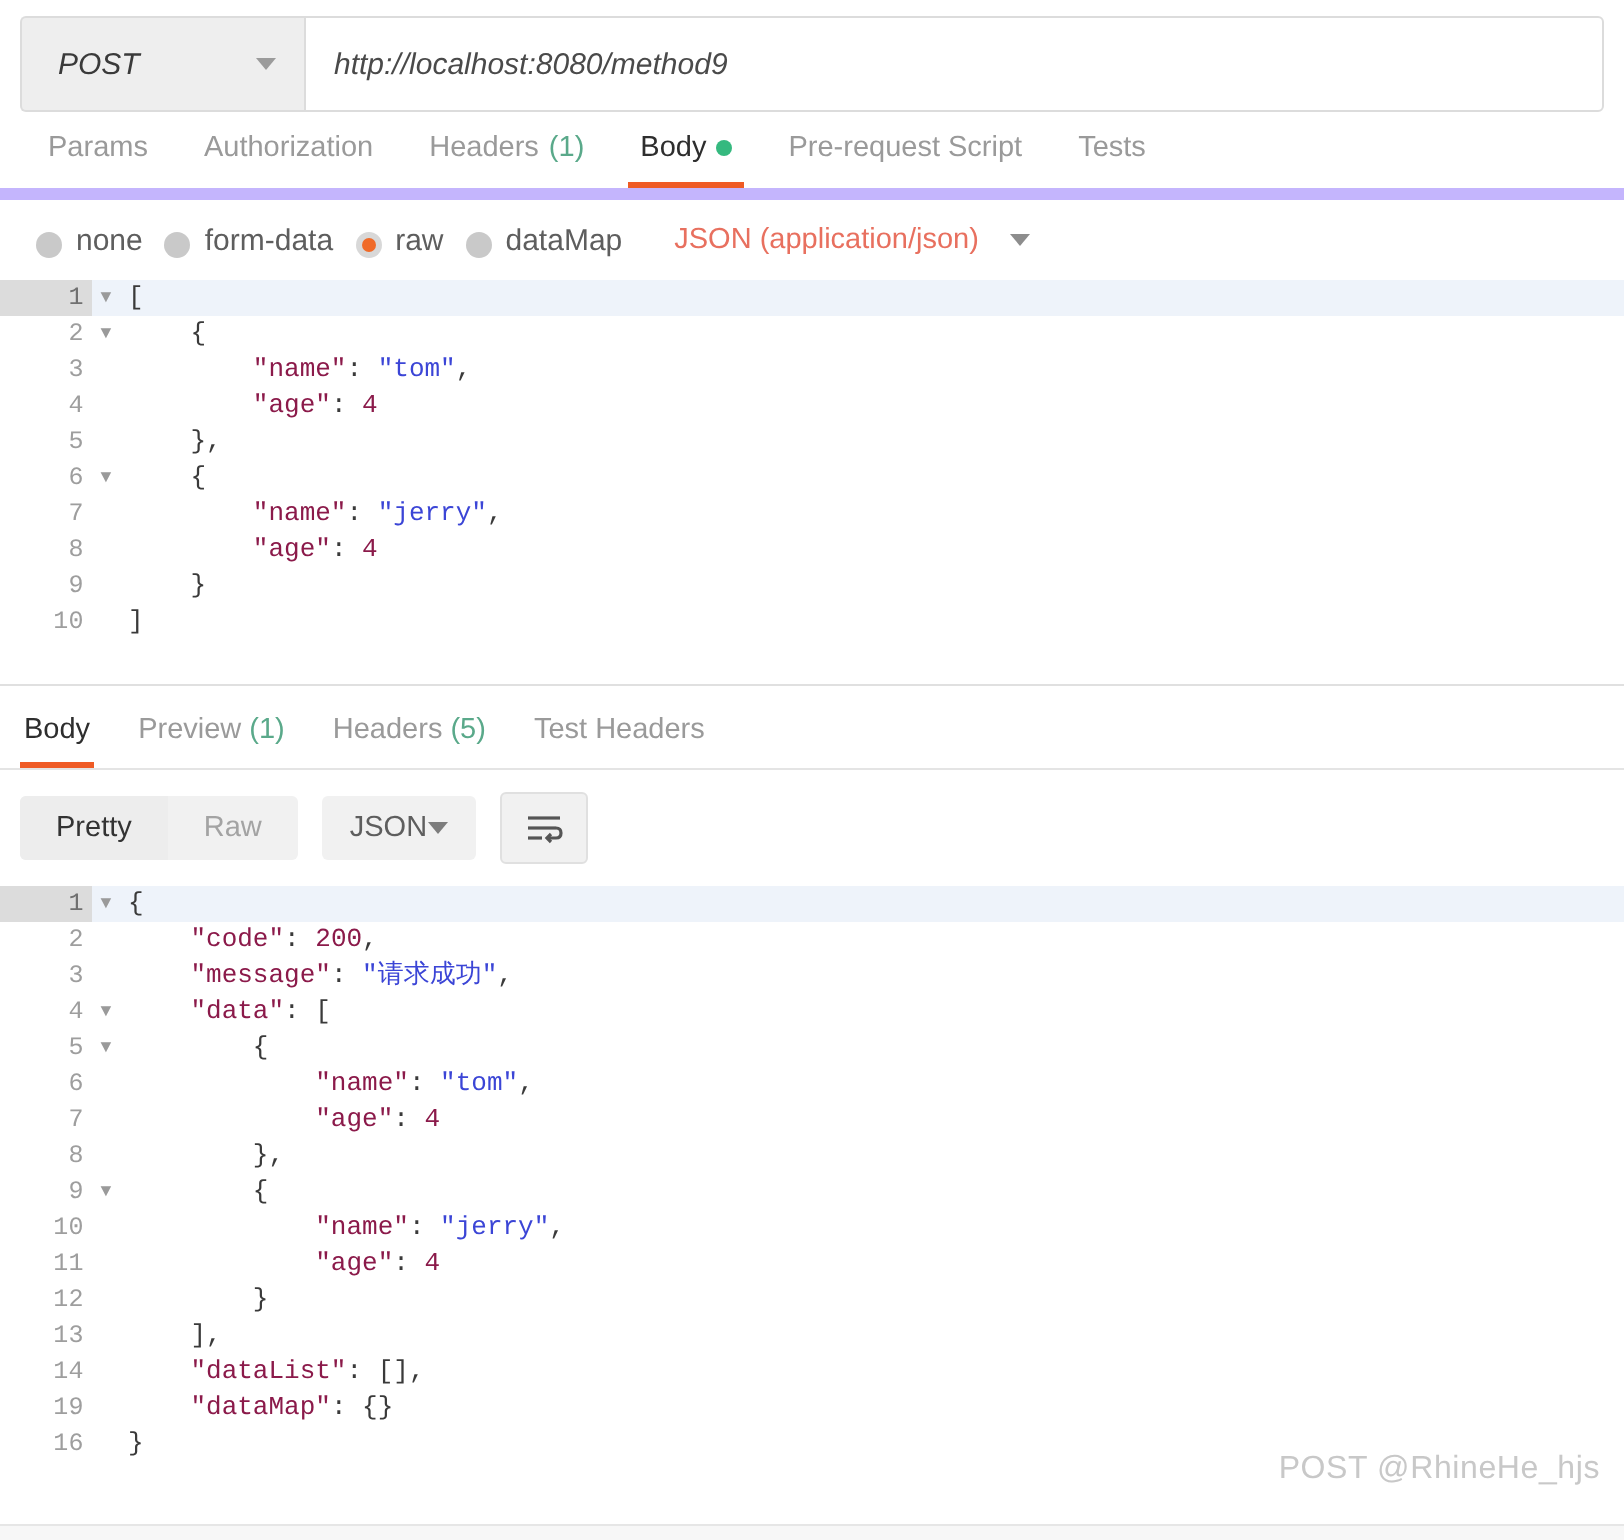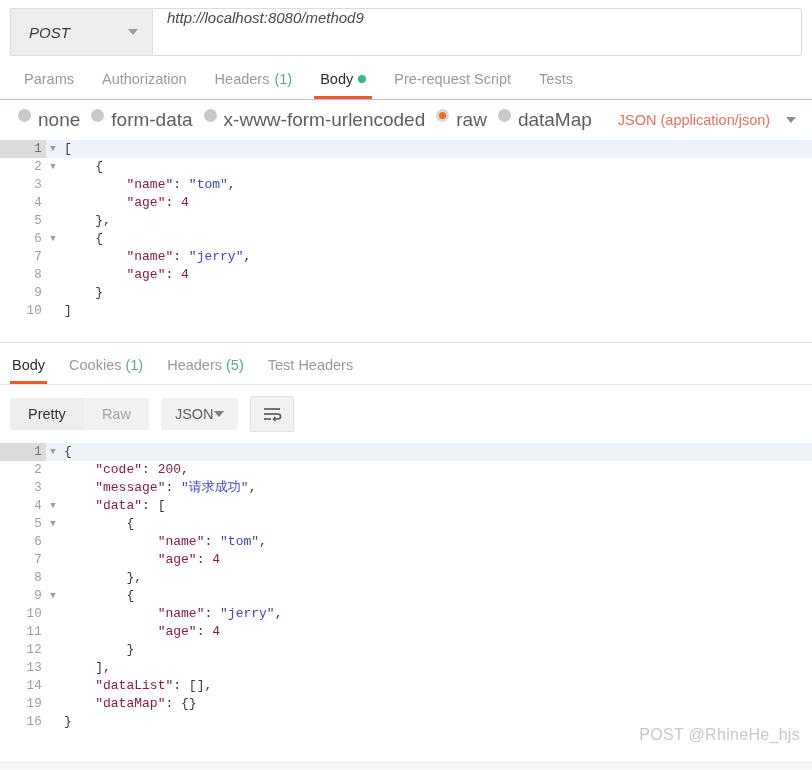--- a/index.html
+++ b/index.html
@@ -38,36 +38,37 @@
   }
   .method-select .caret {
     width: 0; height: 0;
     border-left: 5px solid transparent;
     border-right: 5px solid transparent;
     border-top: 6px solid #9b9b9b;
   }
   .url-input {
     flex: 1;
     display: flex;
+    align-items: center;
     padding: 0 14px;
     background: #ffffff;
     border: 1px solid #dcdcdc;
     border-radius: 0 3px 3px 0;
     font-size: 15px;
     color: #4a4a4a;
     cursor: text;
   }
 
   
   .req-tabs {
     display: flex;
     align-items: flex-end;
     height: 44px;
     padding: 0 10px;
-    border-bottom: 1px solid #c4b5fd;
+    border-bottom: 6px solid #c4b5fd;
     background: #ffffff;
   }
   .req-tab {
     position: relative;
     padding: 0 14px 12px 14px;
     font-size: 14.5px;
     color: #9a9a9a;
     cursor: pointer;
     white-space: nowrap;
     display: flex;
@@ -94,24 +95,24 @@
   .bodytype-row {
     display: flex;
     align-items: center;
     height: 40px;
     padding: 0 18px;
     gap: 7px;
     background: #ffffff;
   }
   .radio-item {
     display: flex;
-    align-items: flex-start;
+    align-items: flex-end;
     gap: 7px;
     padding-right: 11px;
-    font-size: 19px;
+    font-size: 15px;
     color: #5e5e5e;
     cursor: pointer;
     white-space: nowrap;
   }
   .radio-dot {
     width: 13px; height: 13px;
     border-radius: 50%;
     background: #c9c9c9;
     flex: none;
   }
@@ -334,24 +335,20 @@
 
 <div class="bodytype-row">
   <div id="body-types" style="display:flex;align-items:center;">
       <div class="radio-item">
         <span class="radio-dot"></span>
         <span>none</span>
       </div>
       <div class="radio-item">
         <span class="radio-dot"></span>
         <span>form-data</span>
-      </div>
-      <div class="radio-item">
-        <span class="radio-dot"></span>
-        <span>x-www-form-urlencoded</span>
       </div>
       <div class="radio-item selected">
         <span class="radio-dot"></span>
         <span>raw</span>
       </div>
       <div class="radio-item">
         <span class="radio-dot"></span>
         <span>dataMap</span>
       </div>
     </div>
@@ -371,21 +368,21 @@
     <div class="code-line"><div class="gutter">7</div><div class="fold"></div><div class="code-text"><span class="tok-punc">        </span><span class="tok-key">"name"</span><span class="tok-punc">: </span><span class="tok-str">"jerry"</span><span class="tok-punc">,</span></div></div>
     <div class="code-line"><div class="gutter">8</div><div class="fold"></div><div class="code-text"><span class="tok-punc">        </span><span class="tok-key">"age"</span><span class="tok-punc">: </span><span class="tok-num">4</span></div></div>
     <div class="code-line"><div class="gutter">9</div><div class="fold"></div><div class="code-text"><span class="tok-punc">    }</span></div></div>
     <div class="code-line"><div class="gutter">10</div><div class="fold"></div><div class="code-text"><span class="tok-punc">]</span></div></div>
   </div>
 
 <div class="section-divider"></div>
 
 <div class="resp-tabs" id="resp-tabs">
     <div class="resp-tab active"><span>Body</span></div>
-    <div class="resp-tab"><span>Cookies</span><span class="count"> (1)</span></div>
+    <div class="resp-tab"><span>Preview</span><span class="count"> (1)</span></div>
     <div class="resp-tab"><span>Headers</span><span class="count"> (5)</span></div>
     <div class="resp-tab"><span>Test Headers</span></div>
   </div>
 
 <div class="resp-toolbar">
   <div class="seg-group" id="view-modes">
       <div class="seg-btn active">Pretty</div>
       <div class="seg-btn">Raw</div>
     </div>
   <div class="fmt-select">

